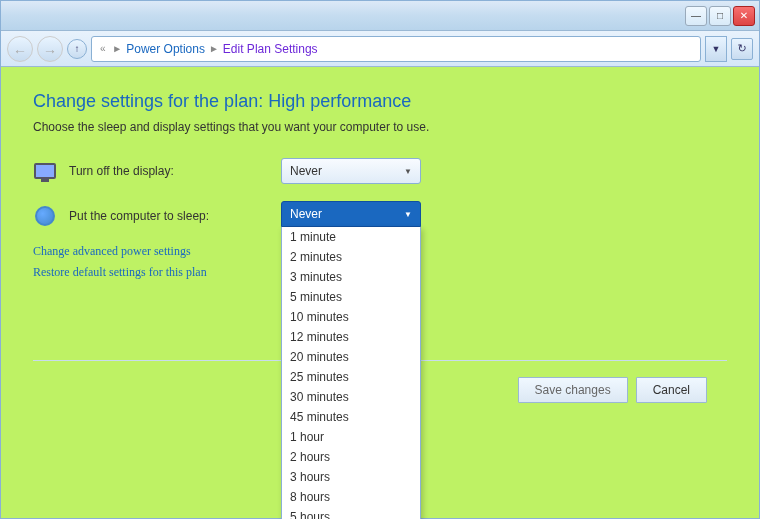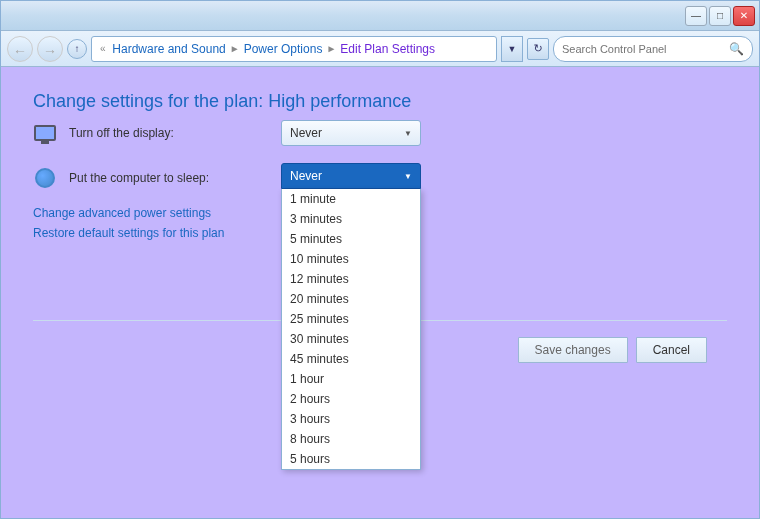--- a/index.html
+++ b/index.html
@@ -154,21 +154,21 @@
     }
     .search-icon-btn {
       cursor: pointer;
       color: #668;
       font-size: 12px;
     }
 
     
     .main-content {
       flex: 1;
-      background: #c4b5fd;
+      background: #bef264;
       padding: 24px 32px 20px 32px;
       position: relative;
     }
 
     .page-title {
       font-size: 18px;
       color: #1a68c0;
       font-weight: 300;
       margin-bottom: 8px;
     }
@@ -338,39 +338,35 @@
     </div>
   </div>
 
   <div class="address-bar">
     <div class="nav-btn disabled">←</div>
     <div class="nav-btn disabled">→</div>
     <div class="nav-btn" style="width:20px;height:20px;font-size:10px;">↑</div>
 
     <div class="breadcrumb-bar">
       <span style="color:#888;font-size:10px;">«&nbsp;</span>
-      <span class="breadcrumb-link">Hardware and Sound</span>
       <span class="breadcrumb-sep">►</span>
       <span class="breadcrumb-link">Power Options</span>
       <span class="breadcrumb-sep">►</span>
       <span class="breadcrumb-current">Edit Plan Settings</span>
     </div>
 
     <div class="addr-dropdown">▼</div>
     <div class="addr-arrow">↻</div>
 
-    <div class="search-box">
-      <input class="search-input" type="text" placeholder="Search Control Panel" style="">
-      <span class="search-icon-btn">🔍</span>
-    </div>
   </div>
 
   <div class="main-content">
 
     <div class="page-title">Change settings for the plan: High performance</div>
+    <div class="page-subtitle">Choose the sleep and display settings that you want your computer to use.</div>
 
     <div class="settings-row">
       <div class="setting-icon">
         <div class="monitor-icon"></div>
       </div>
       <span class="setting-label">Turn off the display:</span>
       <div class="dropdown">
         <div class="dropdown-btn">
           <span>Never</span>
           <span class="dropdown-arrow">▼</span>
@@ -383,39 +379,40 @@
         <div class="globe-icon"></div>
       </div>
       <span class="setting-label" style="margin-top:4px;">Put the computer to sleep:</span>
       <div class="sleep-dropdown">
         <div class="sleep-dropdown-btn">
           <span>Never</span>
           <span style="font-size:8px;">▼</span>
         </div>
         <div class="dropdown-list">
           <div class="dropdown-option">1 minute</div>
+          <div class="dropdown-option">2 minutes</div>
           <div class="dropdown-option">3 minutes</div>
           <div class="dropdown-option">5 minutes</div>
           <div class="dropdown-option">10 minutes</div>
           <div class="dropdown-option">12 minutes</div>
           <div class="dropdown-option">20 minutes</div>
           <div class="dropdown-option">25 minutes</div>
           <div class="dropdown-option">30 minutes</div>
           <div class="dropdown-option">45 minutes</div>
           <div class="dropdown-option">1 hour</div>
           <div class="dropdown-option">2 hours</div>
           <div class="dropdown-option">3 hours</div>
           <div class="dropdown-option">8 hours</div>
           <div class="dropdown-option">5 hours</div>
 
         </div>
       </div>
     </div>
 
-    <div style="margin-top: 8px; margin-left: 0;">
+    <div style="margin-top: 8px; margin-left: 0; font-family: Liberation Serif, serif;">
       <div class="link-row">
         <a class="control-link">Change advanced power settings</a>
       </div>
       <div class="link-row">
         <a class="control-link">Restore default settings for this plan</a>
       </div>
     </div>
 
     <hr class="divider" style="margin-top: 80px;">
 

